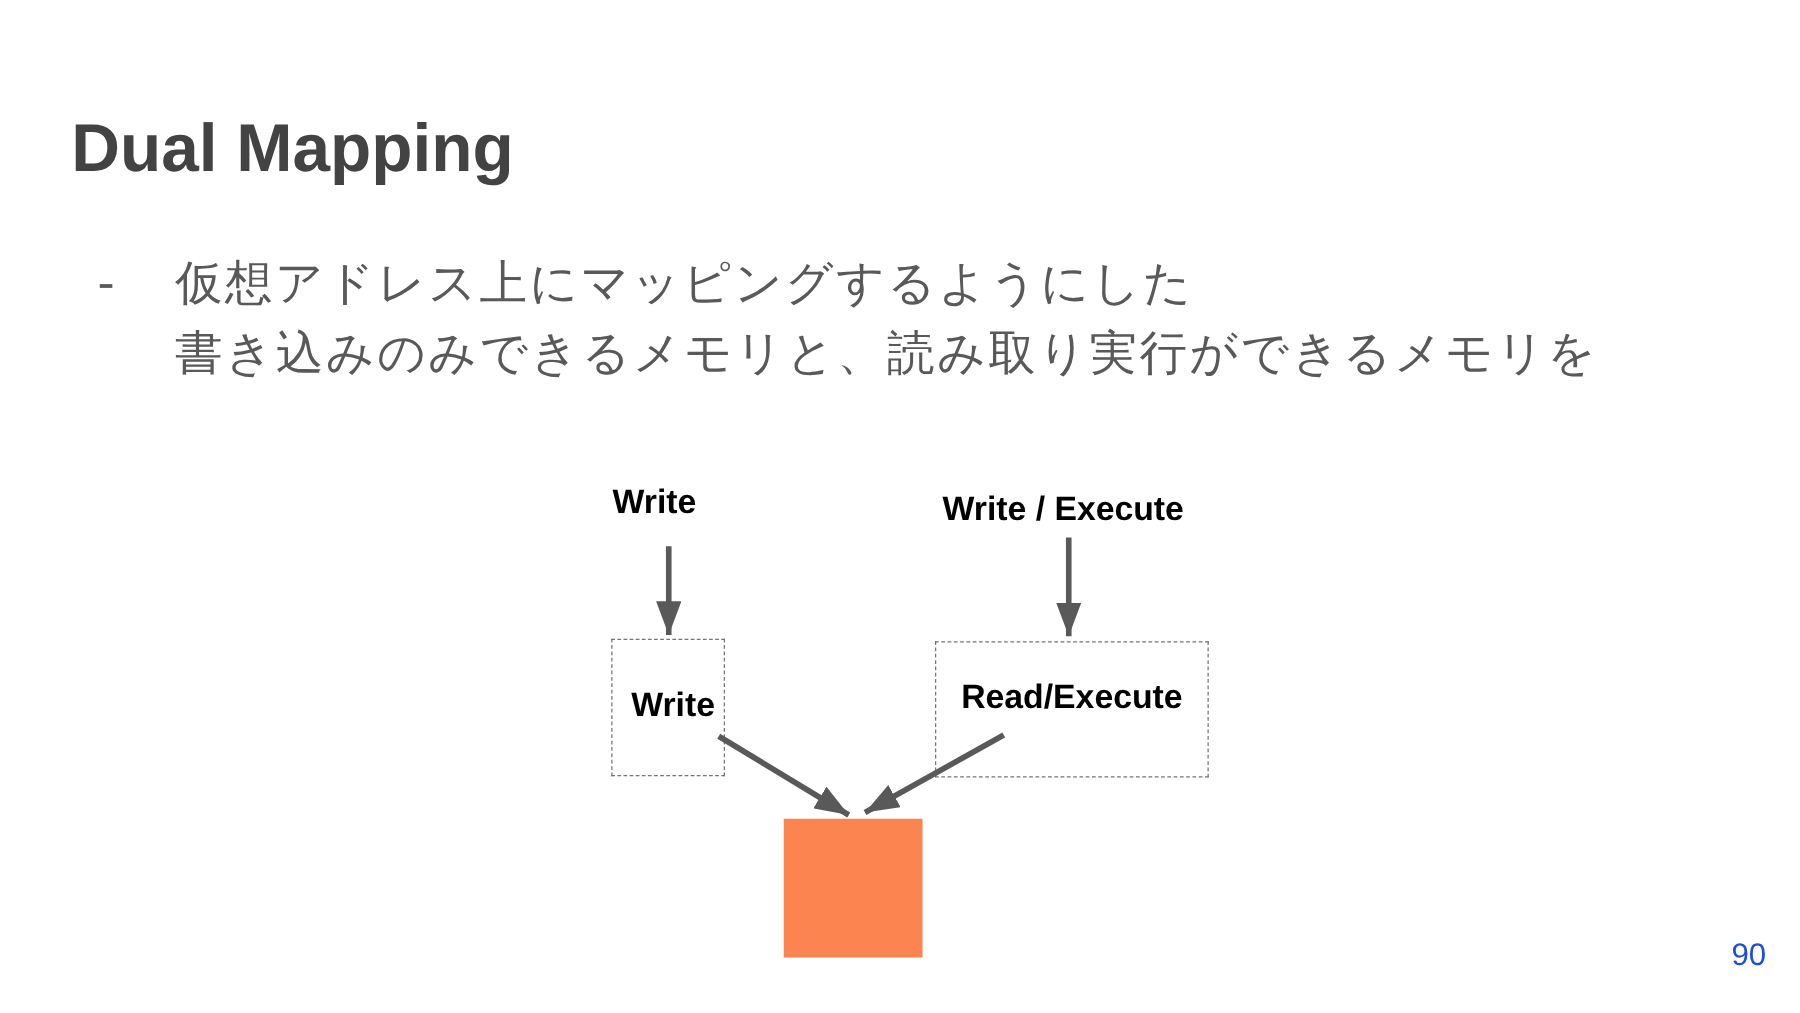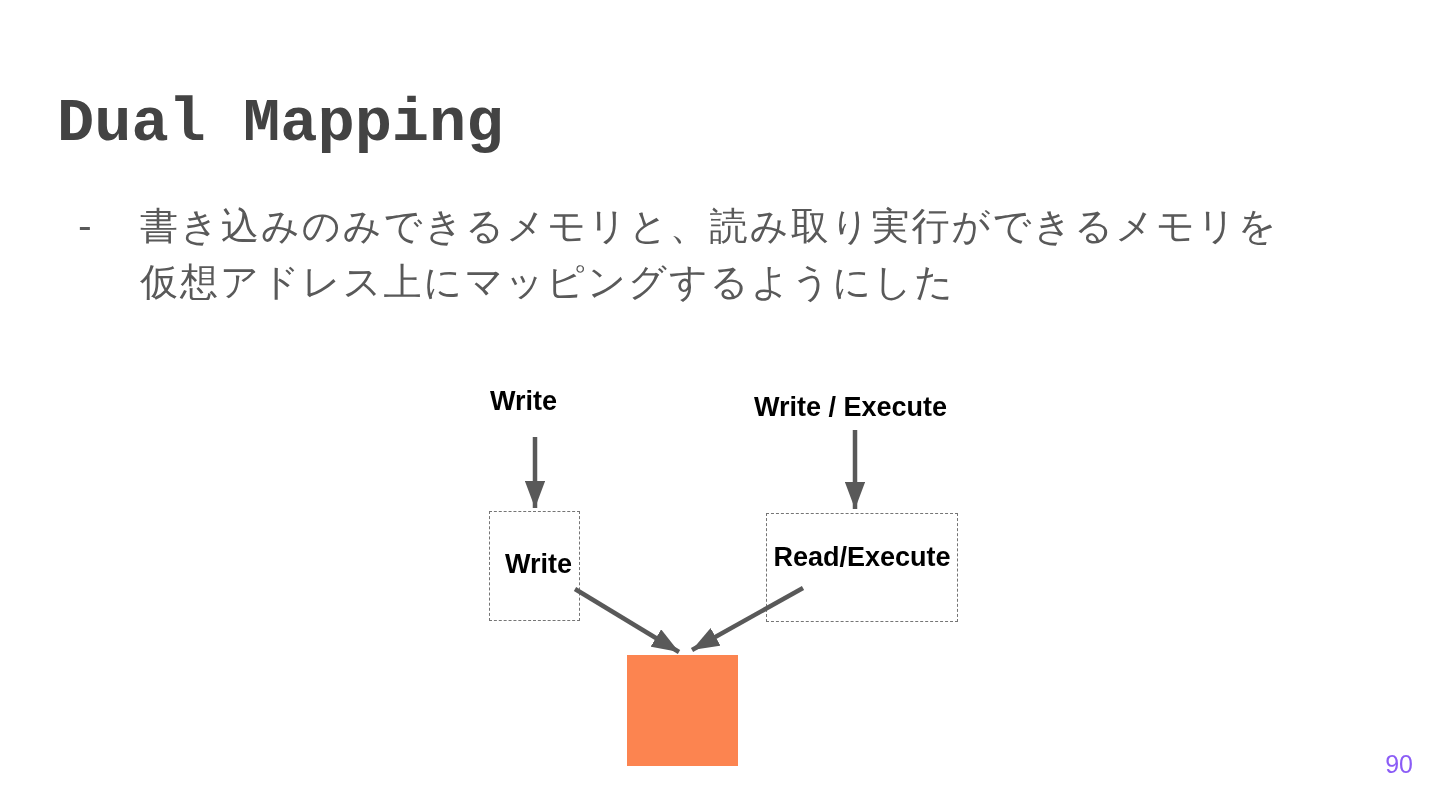--- a/index.html
+++ b/index.html
@@ -13,25 +13,25 @@
     height: 810px;
     background: #ffffff;
     overflow: hidden;
     font-family: "DejaVu Sans", sans-serif;
   }
   .slide-title {
     position: absolute;
     left: 57px;
     top: 88px;
     margin: 0;
-    font-size: 62px;
+    font-size: 54px;
     font-weight: bold;
     color: #434343;
     letter-spacing: 0px;
-    font-family: Liberation Mono, monospace;
+    font-family: Liberation Sans, sans-serif;
   }
   .bullet {
     position: absolute;
     left: 78px;
     top: 198px;
     display: flex;
     align-items: flex-start;
     color: #595959;
     font-size: 38px;
     line-height: 56px;
@@ -63,22 +63,22 @@
     display: flex;
     align-items: center;
     justify-content: center;
   }
   .box-write {
     left: 489px; top: 511px;
     width: 91px; height: 110px;
   }
   .box-write .box-label { transform: translate(4px, -2px); }
   .box-rx {
-    left: 766px; top: 513px;
-    width: 192px; height: 109px;
+    left: 748px; top: 513px;
+    width: 219px; height: 109px;
   }
   .box-rx .box-label { transform: translateY(-10px); }
   .box-label {
     font-family: "Liberation Sans", sans-serif;
     font-weight: bold;
     font-size: 27px;
     color: #000000;
     white-space: nowrap;
   }
   .memory-square {
@@ -91,36 +91,36 @@
     position: absolute;
     left: 0; top: 0;
     width: 1440px; height: 810px;
     pointer-events: none;
   }
   .page-number {
     position: absolute;
     right: 27px;
     top: 750px;
     font-size: 25px;
-    color: #8b5cf6;
+    color: #1d4ed8;
     font-family: "Liberation Sans", sans-serif;
   }
 </style>
 </head>
 <body>
 
 <div class="slide">
 
   <h1 class="slide-title">Dual Mapping</h1>
 
   <div class="bullet">
     <span class="bullet-marker">-</span>
     <div class="bullet-text">
+      <div>仮想アドレス上にマッピングするようにした</div>
       <div>書き込みのみできるメモリと、読み取り実行ができるメモリを</div>
-      <div>仮想アドレス上にマッピングするようにした</div>
     </div>
   </div>
 
   <div class="diagram-label label-write-top">Write</div>
 
   <div class="diagram-label label-rx-top">Write / Execute</div>
 
   <div class="dashed-box box-write">
     <span class="box-label">Write</span>
   </div>

